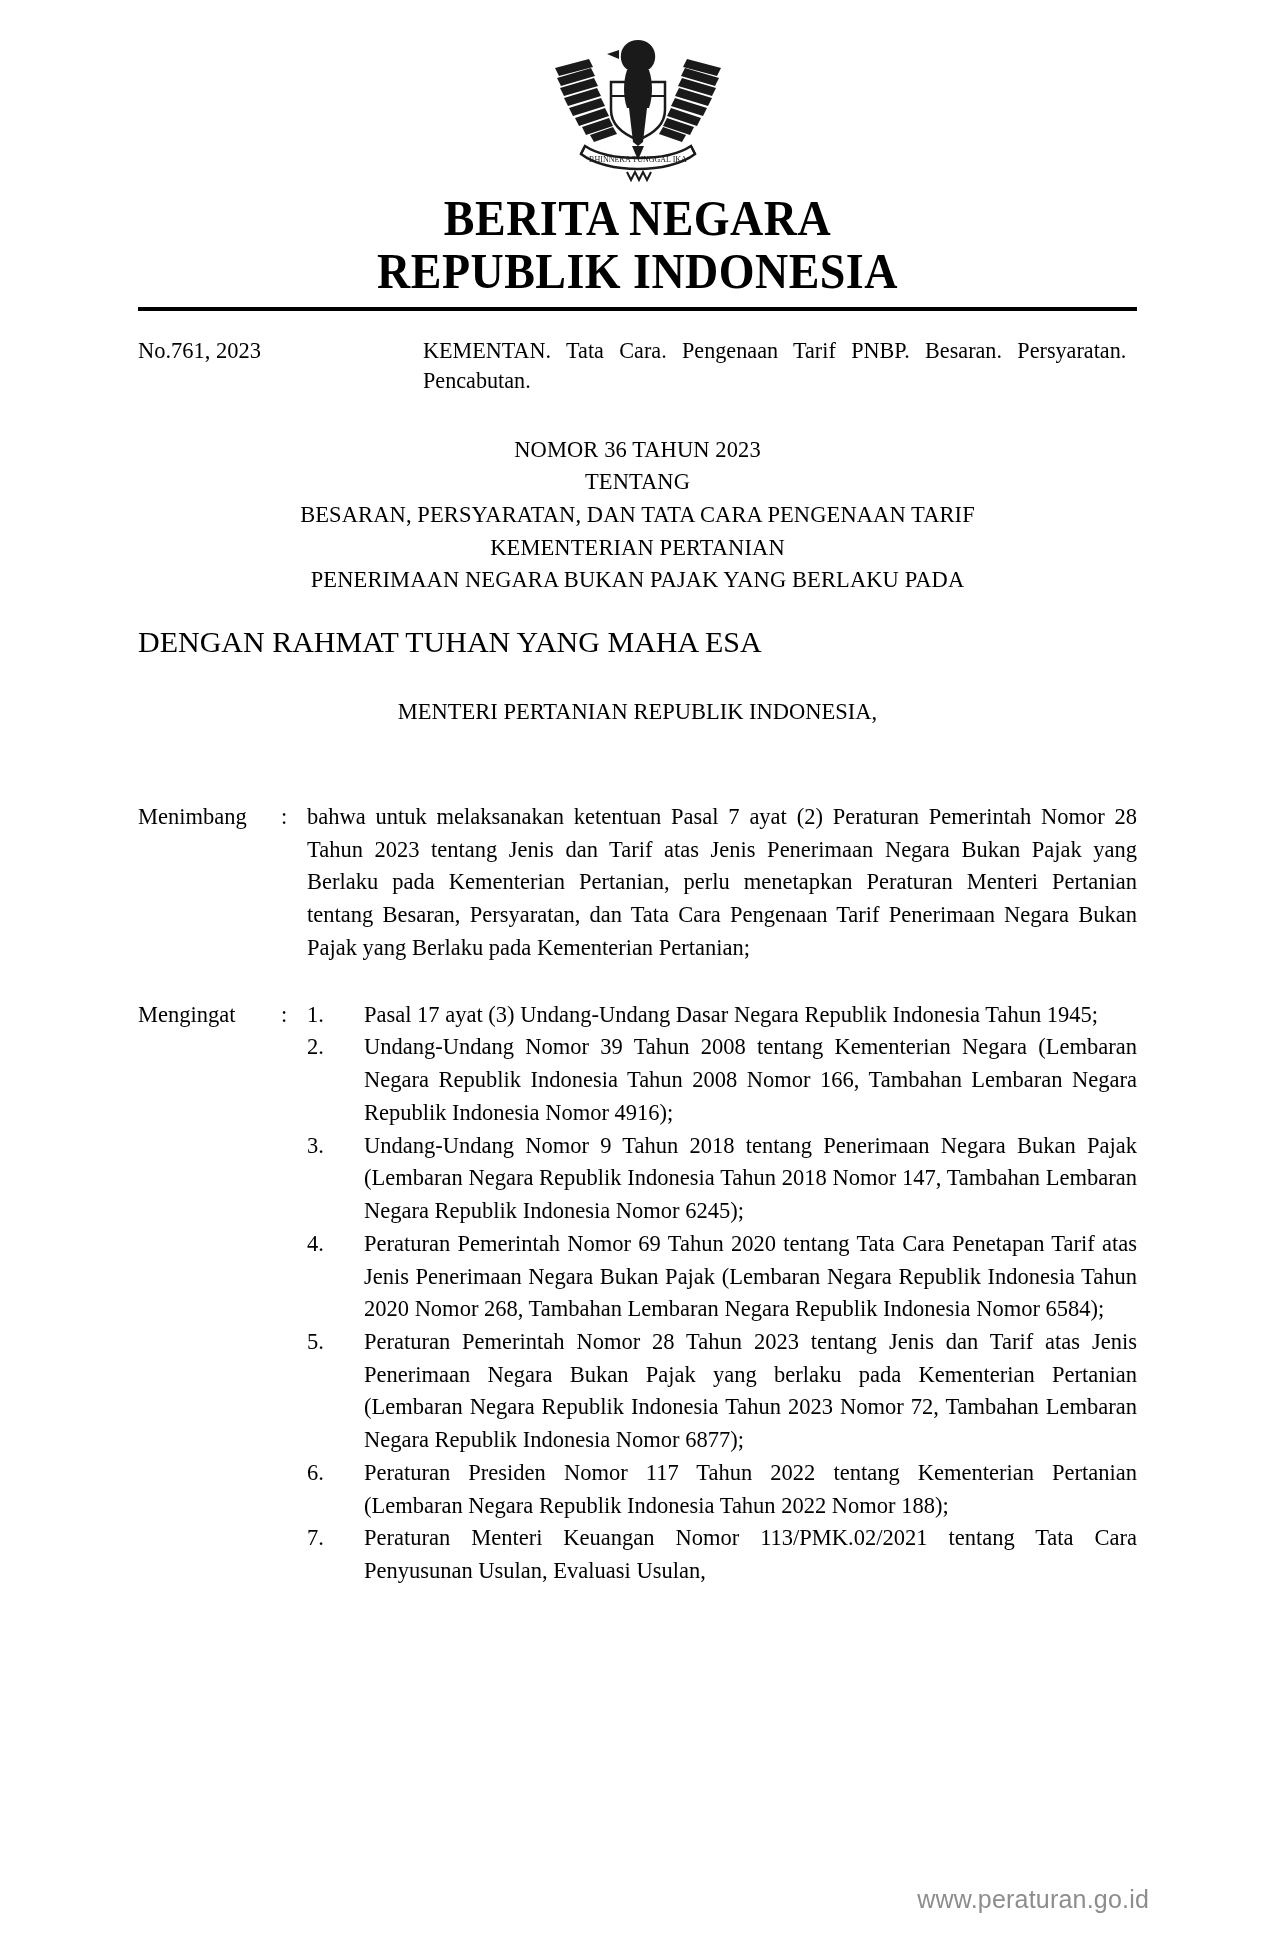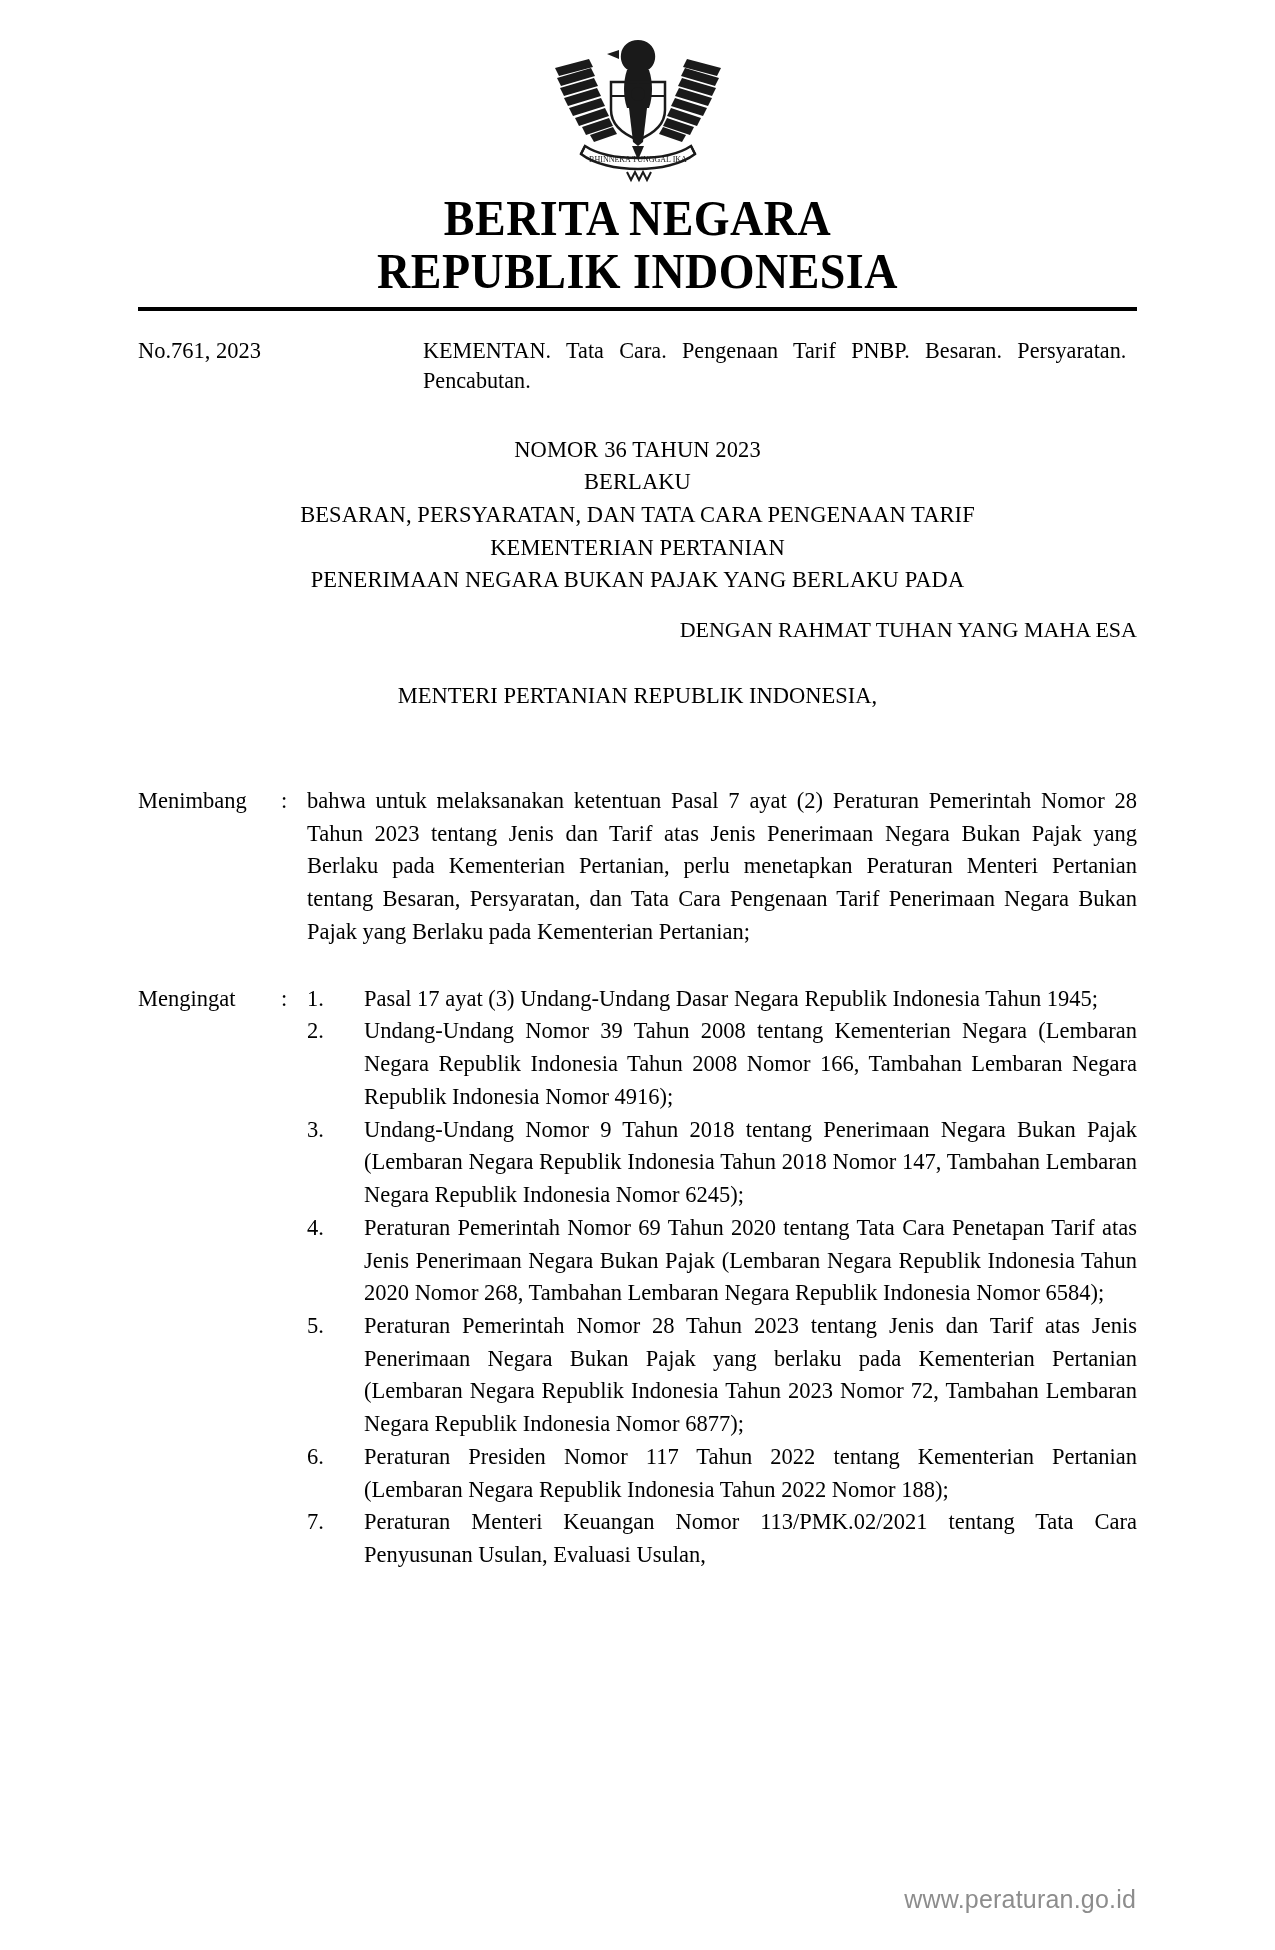--- a/index.html
+++ b/index.html
@@ -85,23 +85,23 @@
     font-size: 22.5px;
     line-height: 1.45;
     margin-top: 38px;
     letter-spacing: 0.1px;
   }
   .title-block div {
     white-space: nowrap;
   }
 
   .oath {
-    text-align: right;
-    font-size: 22px;
-    margin-top: 20px;
+    text-align: left;
+    font-size: 30px;
+    margin-top: 28px;
   }
   .signatory {
     text-align: center;
     font-size: 22.5px;
     margin-top: 40px;
   }
 
   
   .clause {
     display: flex;
@@ -142,21 +142,21 @@
   }
   .num-text {
     flex: 1;
     text-align: justify;
     text-align-last: left;
   }
 
   
   .footer {
     position: absolute;
-    right: 139px;
+    right: 126px;
     bottom: 36px;
     font-family: "Liberation Sans", "DejaVu Sans", sans-serif;
     font-size: 25px;
     color: #8d8d8d;
     letter-spacing: 0.2px;
   }
 </style>
 </head>
 <body>
 
@@ -216,21 +216,21 @@
 
   <hr class="rule">
 
   <div class="gazette-row">
     <div class="gazette-no">No.761, 2023</div>
     <div class="gazette-subject">KEMENTAN. Tata Cara. Pengenaan Tarif PNBP. Besaran. Persyaratan. Pencabutan.</div>
   </div>
 
   <div class="title-block">
     <div>NOMOR 36 TAHUN 2023</div>
-    <div>BERLAKU</div>
+    <div>TENTANG</div>
     <div>BESARAN, PERSYARATAN, DAN TATA CARA PENGENAAN TARIF</div>
     <div>KEMENTERIAN PERTANIAN</div>
     <div>PENERIMAAN NEGARA BUKAN PAJAK YANG BERLAKU PADA</div>
   </div>
 
   <div class="oath">DENGAN RAHMAT TUHAN YANG MAHA ESA</div>
   <div class="signatory">MENTERI PERTANIAN REPUBLIK INDONESIA,</div>
 
   <div class="clause clause-menimbang">
     <div class="clause-label">Menimbang</div>

